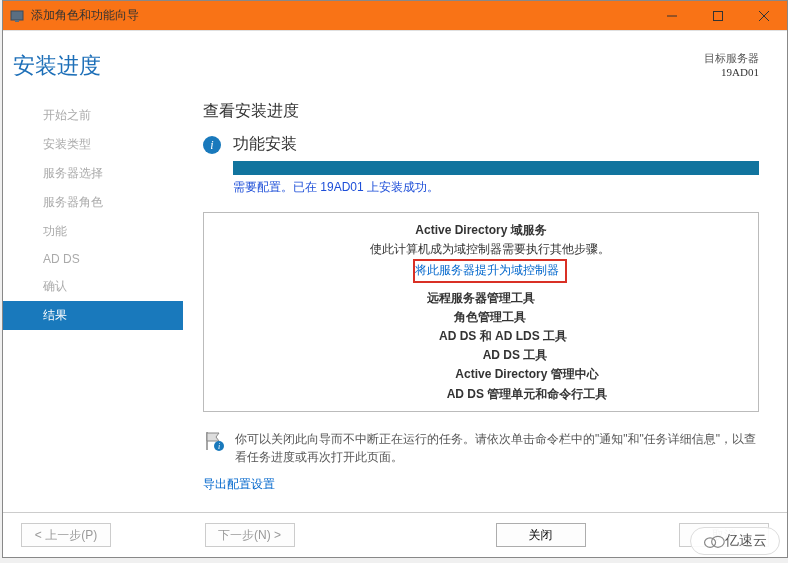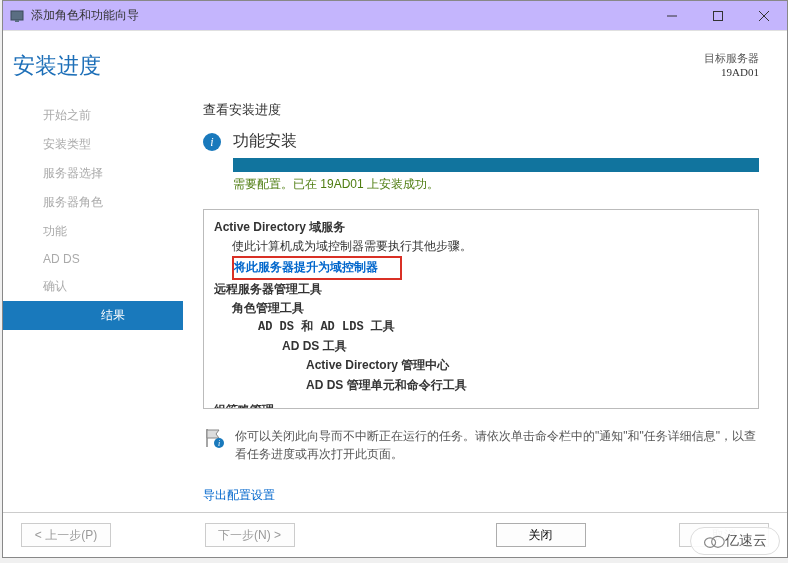--- a/index.html
+++ b/index.html
@@ -19,21 +19,21 @@
       height: 558px;
       margin-left: 2px;
       display: flex;
       flex-direction: column;
     }
     .titlebar {
       height: 30px;
       display: flex;
       align-items: center;
       padding-left: 6px;
-      background: #c4b5fd;
+      background: #f97316;
       border-bottom: 1px solid #e0e0e0;
     }
     .titlebar-icon {
       width: 16px;
       height: 16px;
       margin-right: 6px;
     }
     .titlebar-title {
       flex: 1;
       font-size: 12px;
@@ -86,37 +86,36 @@
     .side-item {
       padding: 6px 0 6px 40px;
       font-size: 12px;
       color: #aaa;
       cursor: default;
     }
     .side-item.active {
       background: #1979bc;
       color: #fff;
       position: relative;
-      text-align: center;
     }
     .side-item.active::before {
       content: "";
       position: absolute;
       left: 0; top: 0; bottom: 0;
       width: 5px;
       background: #1979bc;
     }
     .main {
       flex: 1;
       padding: 10px 28px 0 20px;
       display: flex;
       flex-direction: column;
     }
     .section-label {
-      font-size: 13px;
+      font-size: 16px;
       color: #333;
       margin-bottom: 12px;
     }
     .status-row {
       display: flex;
       align-items: flex-start;
       gap: 12px;
       margin-bottom: 6px;
     }
     .info-icon {
@@ -138,46 +137,46 @@
       font-size: 16px;
       color: #333;
     }
     .progress-bar {
       height: 14px;
       background: #11749e;
       margin: 6px 0 4px 0;
     }
     .status-msg {
       font-size: 12px;
-      color: #4d7c0f;
+      color: #1d4ed8;
       margin-bottom: 10px;
     }
     .detail-box {
       border: 1px solid #bbb;
       padding: 8px 10px;
       font-size: 12px;
       color: #333;
       line-height: 1.6;
       height: 200px;
       overflow: hidden;
+      text-align: center;
     }
     .db-h { font-weight: bold; }
     .db-sub { padding-left: 18px; }
     .db-link {
       color: #0066cc;
       cursor: pointer;
     }
     .highlight-box {
       display: inline-block;
       border: 2px solid #d93025;
-      padding: 0 22px 0 0;
-      font-weight: bold;
+      padding: 0 6px 0 0;
     }
     .ind1 { padding-left: 18px; }
-    .ind2 { padding-left: 44px; font-family: Liberation Mono, monospace; }
+    .ind2 { padding-left: 44px; }
     .ind3 { padding-left: 68px; }
     .ind4 { padding-left: 92px; }
     .note-row {
       display: flex;
       gap: 10px;
       margin-top: 18px;
       align-items: flex-start;
     }
     .flag-icon {
       width: 22px;
@@ -186,21 +185,21 @@
       position: relative;
     }
     .note-text {
       font-size: 12px;
       color: #555;
       line-height: 1.5;
     }
     .export-link {
       color: #0066cc;
       font-size: 12px;
-      margin-top: 24px;
+      margin-top: 10px;
       cursor: pointer;
       display: inline-block;
     }
     .footer {
       border-top: 1px solid #ccc;
       padding: 10px 18px;
       display: flex;
       justify-content: space-between;
       gap: 8px;
       align-items: center;
@@ -304,21 +303,21 @@
         </div>
 
         <div class="detail-box">
           <div class="db-h">Active Directory 域服务</div>
           <div class="db-sub">使此计算机成为域控制器需要执行其他步骤。</div>
           <div class="db-sub">
             <span class="highlight-box">
               <span class="db-link">将此服务器提升为域控制器</span>
             </span>
           </div>
-          <div class="db-h" style="">远程服务器管理工具</div>
+          <div class="db-h" style="margin-top:6px">远程服务器管理工具</div>
           <div class="ind1 db-h">角色管理工具</div>
           <div class="ind2 db-h">AD DS 和 AD LDS 工具</div>
           <div class="ind3 db-h">AD DS 工具</div>
           <div class="ind4 db-h">Active Directory 管理中心</div>
           <div class="ind4 db-h">AD DS 管理单元和命令行工具</div>
           <div class="db-h" style="margin-top:6px">组策略管理</div>
         </div>
 
         <div class="note-row">
           <div class="flag-icon">

